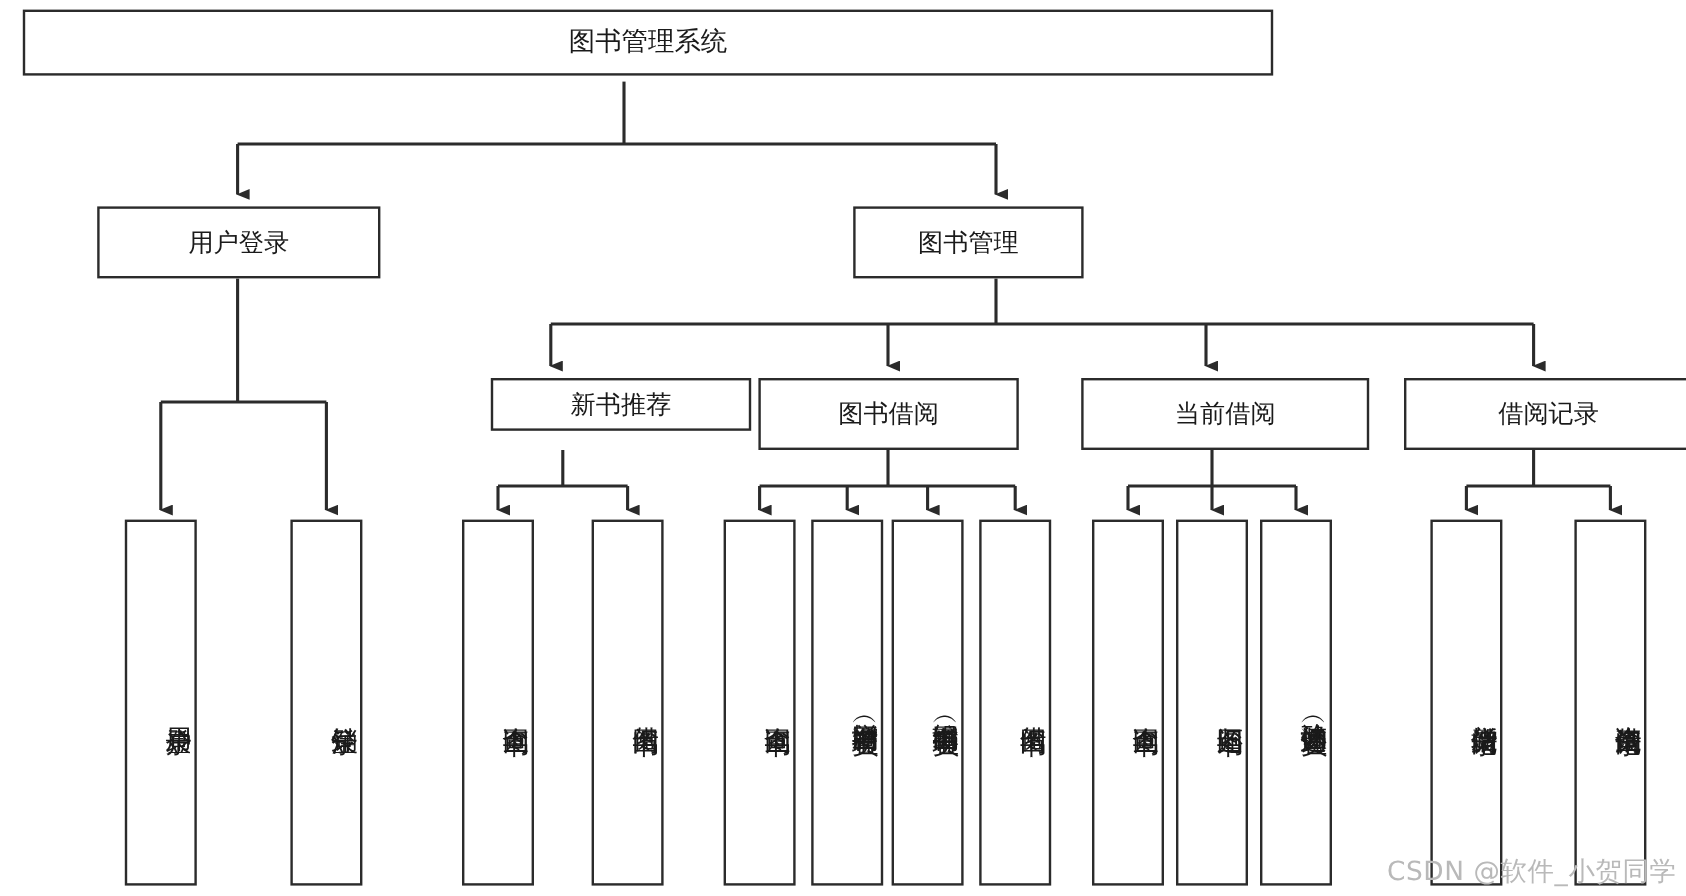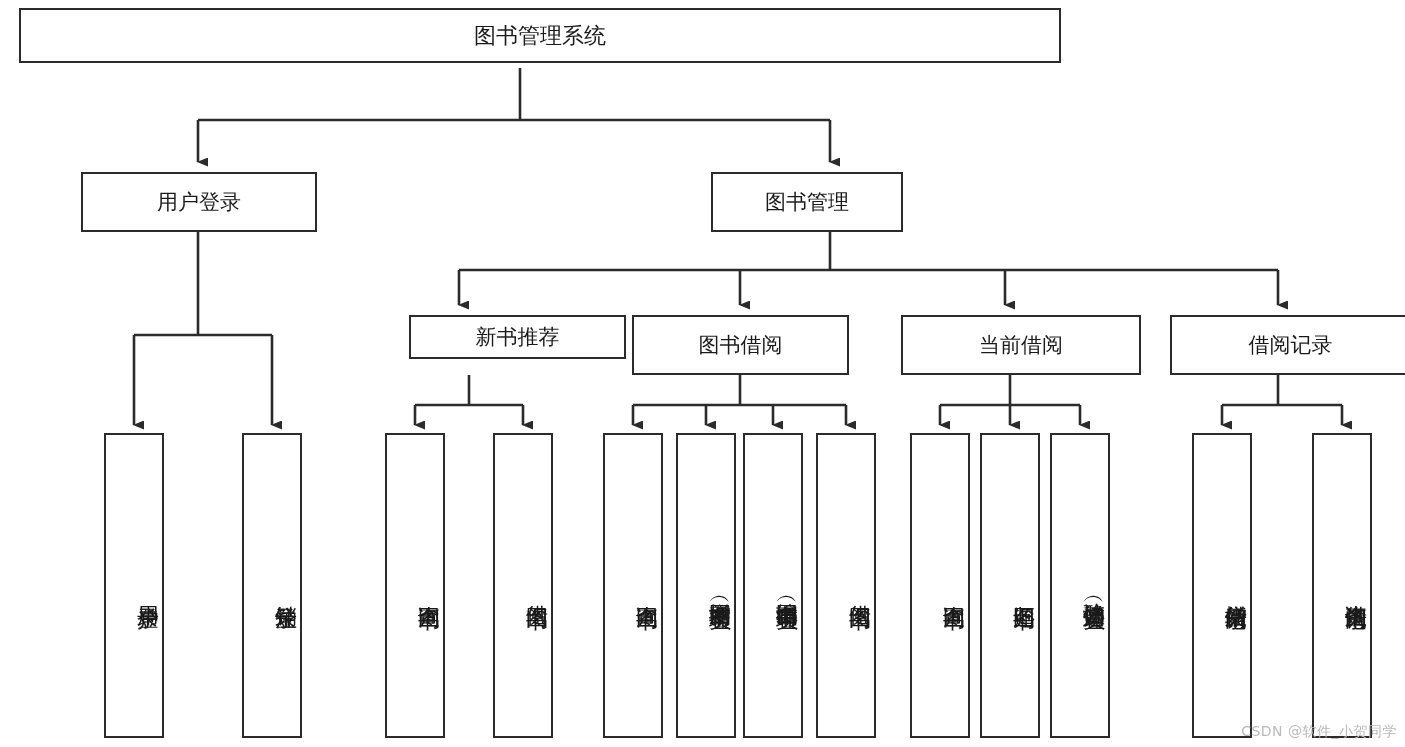--- a/index.html
+++ b/index.html
@@ -56,21 +56,21 @@
   .node.v .vtext {
     writing-mode: vertical-rl;
     text-orientation: upright;
     display: block;
     white-space: nowrap;
   }
   .watermark {
     position: absolute;
     right: 8px;
     bottom: 6px;
-    font-size: 14px;
+    font-size: 22px;
     color: #b9b9b9;
     white-space: nowrap;
     letter-spacing: 0.5px;
     margin-top: 16px;
   }
 </style>
 </head>
 <body>
 
 <div id="canvas">

